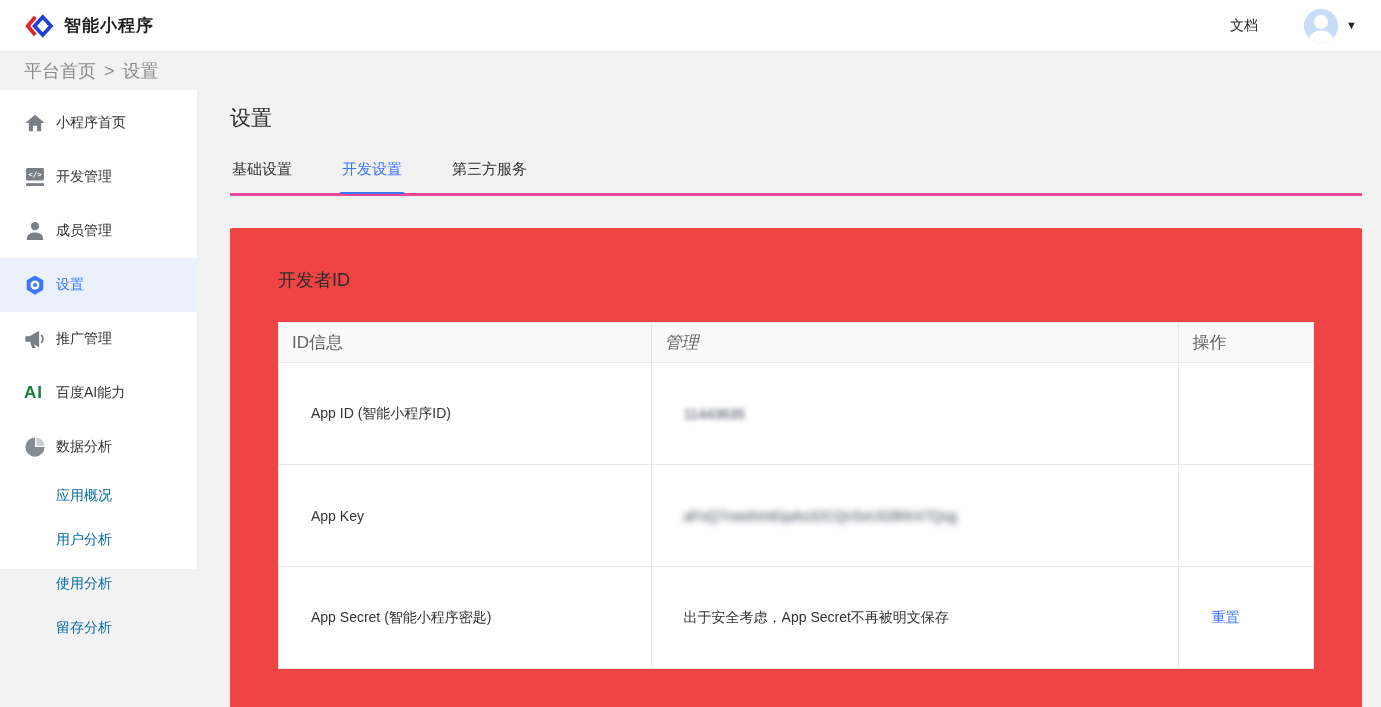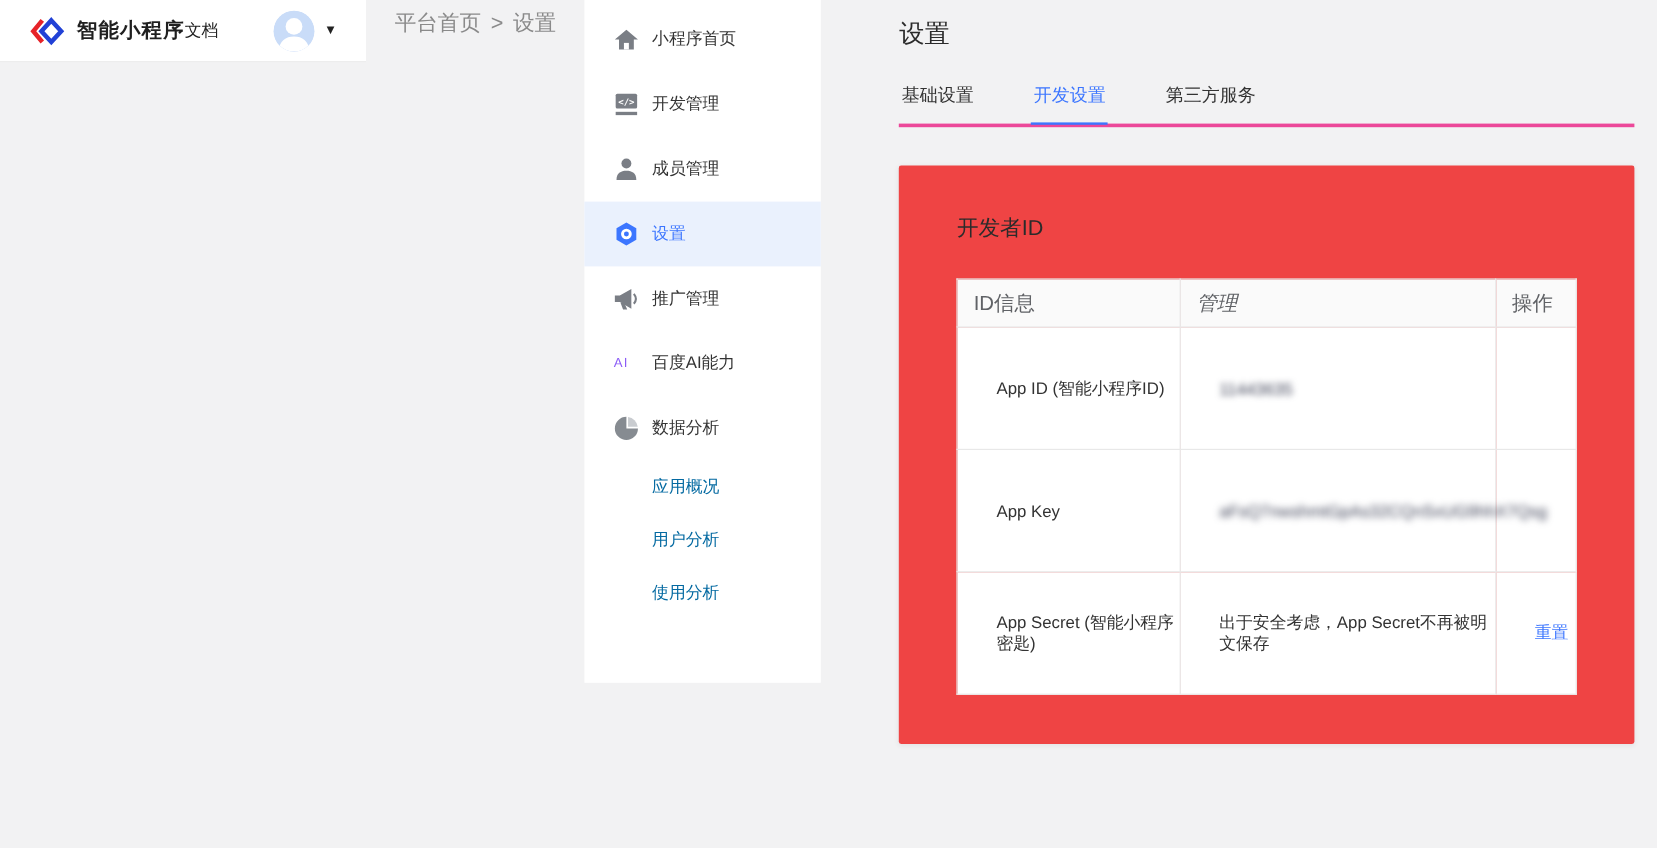--- a/index.html
+++ b/index.html
@@ -1,21 +1,21 @@
 <!DOCTYPE html>
 <html><head>
 <meta charset="utf-8">
 <style>
   * { margin:0; padding:0; box-sizing:border-box; }
   html,body { width:1381px; height:707px; }
   body {
     font-family:"Liberation Sans","DejaVu Sans",sans-serif;
     background:#f2f2f3; color:#333; overflow:hidden;
   }
-  .page { width:1381px; height:569px; display:flex; flex-direction:row; }
+  .page { width:1381px; height:569px; display:flex; flex-direction:column; }
 
   
   .topbar {
     height:52px; background:#fff; display:flex; align-items:center;
     padding:0 24px; flex:0 0 auto; border-bottom:1px solid #e9e9e9;
   }
   .brand { display:flex; align-items:center; gap:10px; cursor:pointer; }
   .brand-title { font-size:17px; font-weight:bold; color:#1f1f1f; letter-spacing:1px; }
   .topbar-right { margin-left:auto; display:flex; align-items:center; }
   .doc-link { font-size:14px; color:#222; margin-right:46px; cursor:pointer; }
@@ -25,32 +25,32 @@
 
   
   .breadcrumb {
     height:38px; background:#f2f2f3; display:flex; align-items:center;
     padding:0 24px; font-size:18px; color:#8a8a8a; gap:8px; flex:0 0 auto;
   }
   .breadcrumb .crumb-home { color:#8a8a8a; cursor:pointer; }
   .breadcrumb .crumb-current { color:#8a8a8a; }
 
   
-  .body-row { flex:1 1 auto; display:flex; min-height:0;gap:32px; }
+  .body-row { flex:1 1 auto; display:flex; min-height:0; }
 
   
   .sidebar { width:197px; background:#fff; flex:0 0 auto; padding-top:6px; }
   .side-item {
     height:54px; display:flex; align-items:center; padding-left:24px;
     cursor:pointer; font-size:14px; color:#333;
   }
   .side-item .icon { width:32px; display:flex; justify-content:flex-start; align-items:center; }
   .side-item .lbl { margin-left:0; }
   .side-item.active { background:#eaf1fd; color:#3c76ff; }
-  .ai-glyph { font-size:11px; color:#8b5cf6; letter-spacing:1px; }
+  .ai-glyph { font-size:17px; color:#15803d; letter-spacing:1px;font-weight:bold; }
   .side-sub {
     height:44px; display:flex; align-items:center; padding-left:56px;
     font-size:14px; color:#0369a1; cursor:pointer;font-family:Liberation Serif, serif;
   }
 
   
   .main { flex:1 1 auto; padding:14px 19px 0 33px; background:#f2f2f3; min-width:0; }
   .page-title { font-size:21px; font-weight:500; color:#2b2b2b; margin-bottom:28px; }
   .tabs { display:flex; gap:46px; border-bottom:3px solid #ec4899;align-items:center; }
   .tab {
@@ -184,20 +184,21 @@
               <path d="M16 16 L16 2 A14 14 0 1 0 30 16 Z" fill="#868b91"></path>
               <path d="M18 14 L18 2.2 A14 14 0 0 1 29.8 14 Z" fill="#c9ccd0"></path>
             </svg>
         </span>
         <span class="lbl">数据分析</span>
       </div>
 
       <div class="side-sub">应用概况</div>
       <div class="side-sub">用户分析</div>
       <div class="side-sub">使用分析</div>
+      <div class="side-sub">留存分析</div>
     </div>
 
     <div class="main">
       <div class="page-title">设置</div>
 
       <div class="tabs">
         <div class="tab">基础设置</div>
         <div class="tab active">开发设置</div>
         <div class="tab">第三方服务</div>
       </div>

